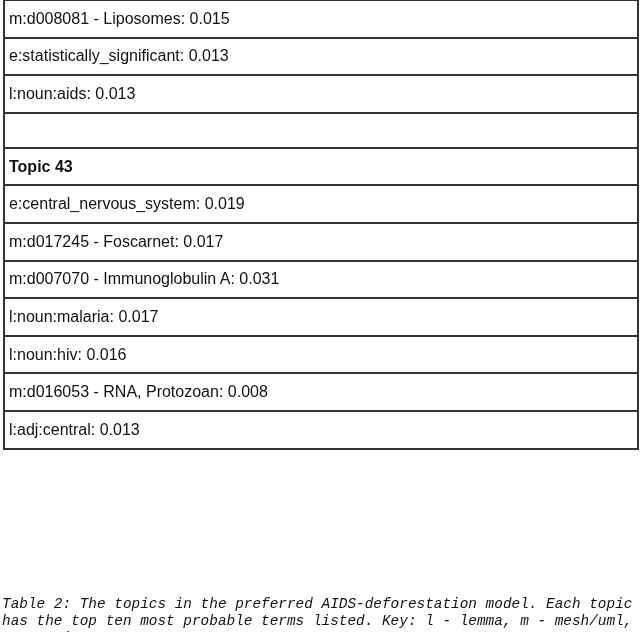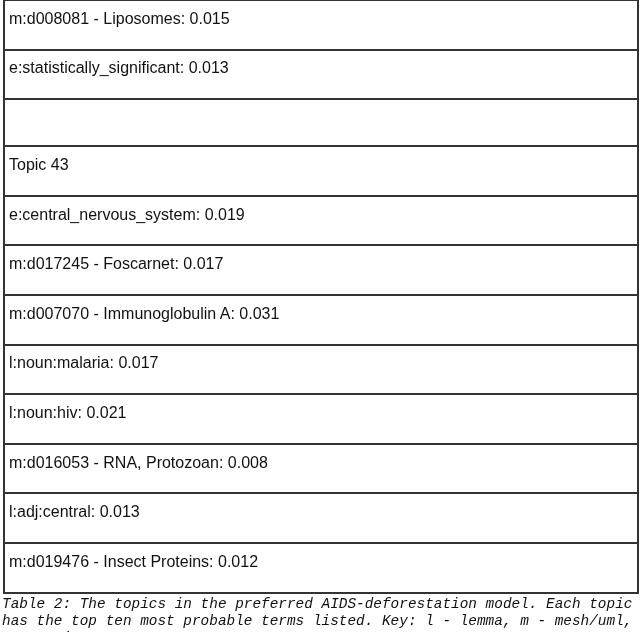--- a/index.html
+++ b/index.html
@@ -19,29 +19,29 @@
       top: -1px;
       width: 636px;
       border-collapse: collapse;
       font-family: "Liberation Sans", sans-serif;
       font-size: 16px;
       color: #111111;
     }
     .topic-table td {
       border: 2px solid #333333;
       height: 35.6px;
-      padding: 0 0 12px 4px;
+      padding: 0 0 0 4px;
       vertical-align: middle;
       line-height: 18px;
     }
     .topic-table tr.spacer td {
       height: 33px;
     }
     .topic-table tr.header td {
-      font-weight: normal;
+      font-weight: bold;
     }
     .caption {
       position: absolute;
       left: 2px;
       top: 596px;
       width: 636px;
       font-family: Liberation Mono, monospace;
       font-style: italic;
       font-size: 14.4px;
       line-height: 17px;
@@ -52,46 +52,46 @@
 <body>
 
 <table class="topic-table">
   <tbody>
     <tr>
         <td>m:d008081 - Liposomes: 0.015</td>
       </tr>
     <tr>
         <td>e:statistically_significant: 0.013</td>
       </tr>
+    <tr>
+        <td>l:noun:aids: 0.013</td>
+      </tr>
     <tr class="spacer">
         <td></td>
       </tr>
     <tr class="header">
         <td>Topic 43</td>
       </tr>
     <tr>
         <td>e:central_nervous_system: 0.019</td>
       </tr>
     <tr>
         <td>m:d017245 - Foscarnet: 0.017</td>
       </tr>
     <tr>
         <td>m:d007070 - Immunoglobulin A: 0.031</td>
       </tr>
     <tr>
         <td>l:noun:malaria: 0.017</td>
       </tr>
     <tr>
-        <td>l:noun:hiv: 0.021</td>
+        <td>l:noun:hiv: 0.016</td>
       </tr>
     <tr>
         <td>m:d016053 - RNA, Protozoan: 0.008</td>
       </tr>
     <tr>
         <td>l:adj:central: 0.013</td>
       </tr>
-    <tr>
-        <td>m:d019476 - Insect Proteins: 0.012</td>
-      </tr>
   </tbody>
 </table>
 
 <div class="caption">Table 2: The topics in the preferred AIDS-deforestation model. Each topic has the top ten most probable terms listed. Key: l - lemma, m - mesh/uml, e - entity, n - ngram</div>
 
 </body></html>

